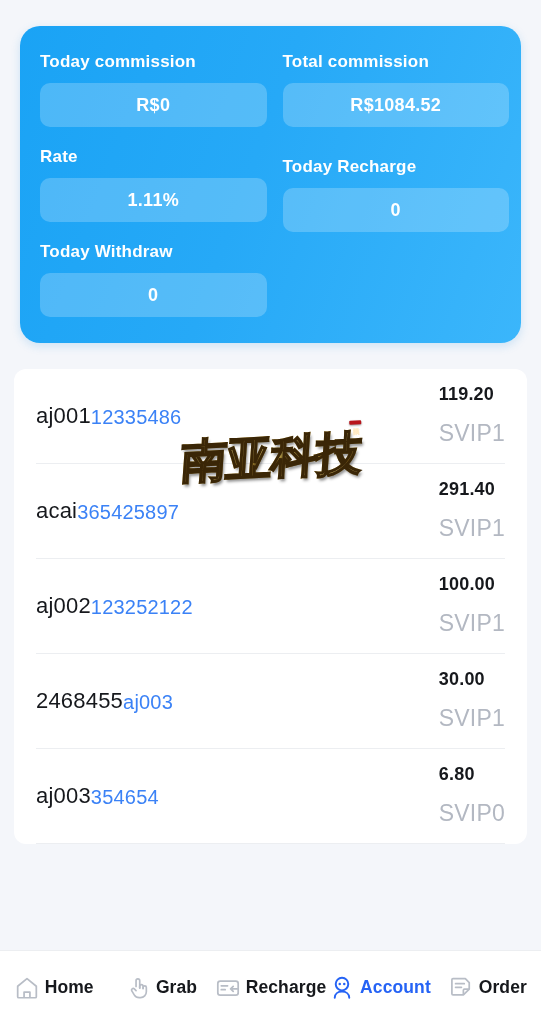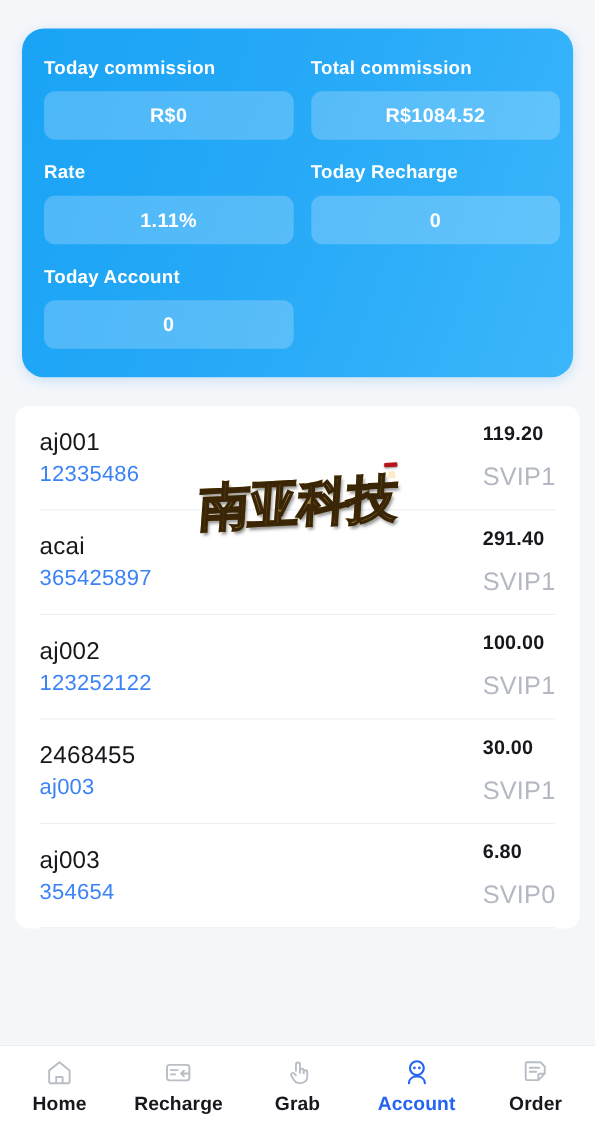--- a/index.html
+++ b/index.html
@@ -49,20 +49,21 @@
   }
 
   
   .stats-card {
     margin: 0 20px;
     border-radius: 20px;
     background: linear-gradient(110deg, #1aa3f5 0%, #26a9f7 46%, #3bb6fb 100%);
     padding: 26px 12px 26px 20px;
     display: flex; flex-wrap: wrap;
     box-shadow: 0 3px 10px rgba(30,140,220,.18);
+    align-items: center;
   }
   .stat-cell {
     width: 50%;
     padding-right: 8px;
     margin-bottom: 20px;
   }
   .stat-cell:nth-child(even) { padding-right: 0; padding-left: 8px; }
   .stat-cell.last-row { margin-bottom: 0; }
   .stat-label {
     color: #ffffff;
@@ -91,21 +92,21 @@
     padding: 0 22px;
     overflow: hidden;
   }
   .list-row {
     position: relative;
     display: flex; align-items: center; justify-content: space-between;
     height: 95px;
     border-bottom: 1px solid #eceef1;
     z-index: 2;
   }
-  .row-left { display: flex; flex-direction: column; }
+  .row-left { display: flex; flex-direction: row; }
   .row-right { display: flex; flex-direction: column; align-items: flex-start; gap: 12px; }
   .row-name {
     font-size: 22px;
     color: #16181c;
     line-height: 1.25;
     letter-spacing: .2px;
   }
   .row-sub {
     font-size: 20px;
     color: #3b82f6;
@@ -176,21 +177,21 @@
     height: 74px;
     background: #ffffff;
     border-top: 1px solid #eceef1;
     display: flex;
     align-items: center;
     z-index: 20;
   }
   .tab {
     flex: 1 1 0;
     height: 74px;
-    display: flex; flex-direction: column;
+    display: flex; flex-direction: row;
     align-items: center; justify-content: center;
     gap: 5px;
     cursor: pointer;
   }
   .tab-icon { height: 26px; display: flex; align-items: center; justify-content: center; }
   .tab-label {
     font-size: 17.5px;
     font-weight: bold;
     color: #16181c;
     letter-spacing: .1px;
@@ -223,21 +224,21 @@
         <div class="stat-label">Rate</div>
         <div class="stat-pill">1.11%</div>
       </div>
 
       <div class="stat-cell last-row">
         <div class="stat-label">Today Recharge</div>
         <div class="stat-pill">0</div>
       </div>
 
       <div class="stat-cell last-row">
-        <div class="stat-label">Today Account</div>
+        <div class="stat-label">Today Withdraw</div>
         <div class="stat-pill">0</div>
       </div>
 
     </div>
 
     <div class="list-card">
 
       <div class="watermark">
         <span class="wm-text">南亚科技</span>
         <span class="wm-seal">南亚科技</span>
@@ -304,45 +305,45 @@
   <div class="tabbar">
 
     <div class="tab">
       <span class="tab-icon">
         <svg width="26" height="26" viewBox="0 0 24 24" fill="none">
           <path d="M3.4 10.4 L12 3.4 L20.6 10.4 V20 a1 1 0 0 1-1 1 H4.4 a1 1 0 0 1-1-1 Z" stroke="#b8bdc6" stroke-width="1.6" stroke-linejoin="round"></path>
           <path d="M9.3 21 v-5.2 h5.4 V21" stroke="#b8bdc6" stroke-width="1.6" stroke-linejoin="round"></path>
         </svg>
       </span>
       <span class="tab-label">Home</span>
-    </div>
-
-    <div class="tab">
-      <span class="tab-icon">
-        <svg width="26" height="26" viewBox="0 0 24 24" fill="none">
-          <rect x="2.6" y="5.6" width="18.8" height="13" rx="2.2" stroke="#b8bdc6" stroke-width="1.6"></rect>
-          <path d="M5.8 10 H11.6 M5.8 13.6 H9.4" stroke="#b8bdc6" stroke-width="1.6" stroke-linecap="round"></path>
-          <path d="M20.6 12.8 H14.6 M16.8 10.5 L14.4 12.8 L16.8 15.1" stroke="#b8bdc6" stroke-width="1.6" stroke-linecap="round" stroke-linejoin="round"></path>
-        </svg>
-      </span>
-      <span class="tab-label">Recharge</span>
     </div>
 
     <div class="tab">
       <span class="tab-icon">
         <svg width="26" height="26" viewBox="0 0 24 24" fill="none">
           <path d="M10.2 10.6 V5.3 a1.7 1.7 0 0 1 3.4 0 V12" stroke="#b8bdc6" stroke-width="1.55" stroke-linecap="round"></path>
           <path d="M13.6 12 V10.4 a1.55 1.55 0 0 1 3.1 0 V12.4" stroke="#b8bdc6" stroke-width="1.55" stroke-linecap="round"></path>
           <path d="M16.7 12.4 V11.6 a1.5 1.5 0 0 1 3 0 v3.9 c0 3-2.3 5.4-5.3 5.4 h-1.3
                    c-2.2 0-3.6-1-4.6-2.6 l-2.2-3.6 a1.5 1.5 0 0 1 2.3-1.9 l1.6 1.6" stroke="#b8bdc6" stroke-width="1.55" stroke-linecap="round" stroke-linejoin="round"></path>
         </svg>
       </span>
       <span class="tab-label">Grab</span>
     </div>
 
+    <div class="tab">
+      <span class="tab-icon">
+        <svg width="26" height="26" viewBox="0 0 24 24" fill="none">
+          <rect x="2.6" y="5.6" width="18.8" height="13" rx="2.2" stroke="#b8bdc6" stroke-width="1.6"></rect>
+          <path d="M5.8 10 H11.6 M5.8 13.6 H9.4" stroke="#b8bdc6" stroke-width="1.6" stroke-linecap="round"></path>
+          <path d="M20.6 12.8 H14.6 M16.8 10.5 L14.4 12.8 L16.8 15.1" stroke="#b8bdc6" stroke-width="1.6" stroke-linecap="round" stroke-linejoin="round"></path>
+        </svg>
+      </span>
+      <span class="tab-label">Recharge</span>
+    </div>
+
     <div class="tab active">
       <span class="tab-icon">
         <svg width="26" height="26" viewBox="0 0 24 24" fill="none">
           <circle cx="12" cy="8.4" r="5.8" stroke="#2563f5" stroke-width="1.8"></circle>
           <circle cx="9.9" cy="8.2" r="1.15" fill="#2563f5"></circle>
           <circle cx="14.1" cy="8.2" r="1.15" fill="#2563f5"></circle>
           <path d="M5.3 21 c0-3.6 3-5.7 6.7-5.7 s6.7 2.1 6.7 5.7" stroke="#2563f5" stroke-width="1.8" stroke-linecap="round"></path>
         </svg>
       </span>
       <span class="tab-label">Account</span>

